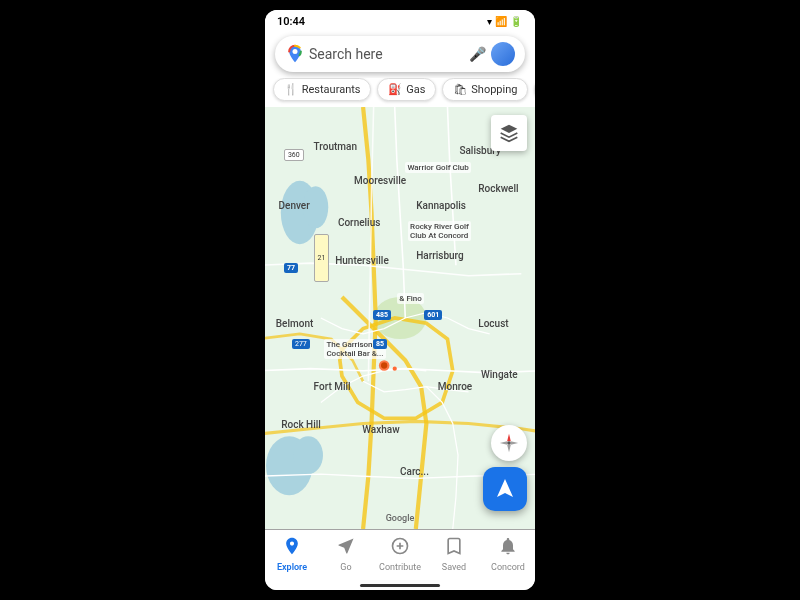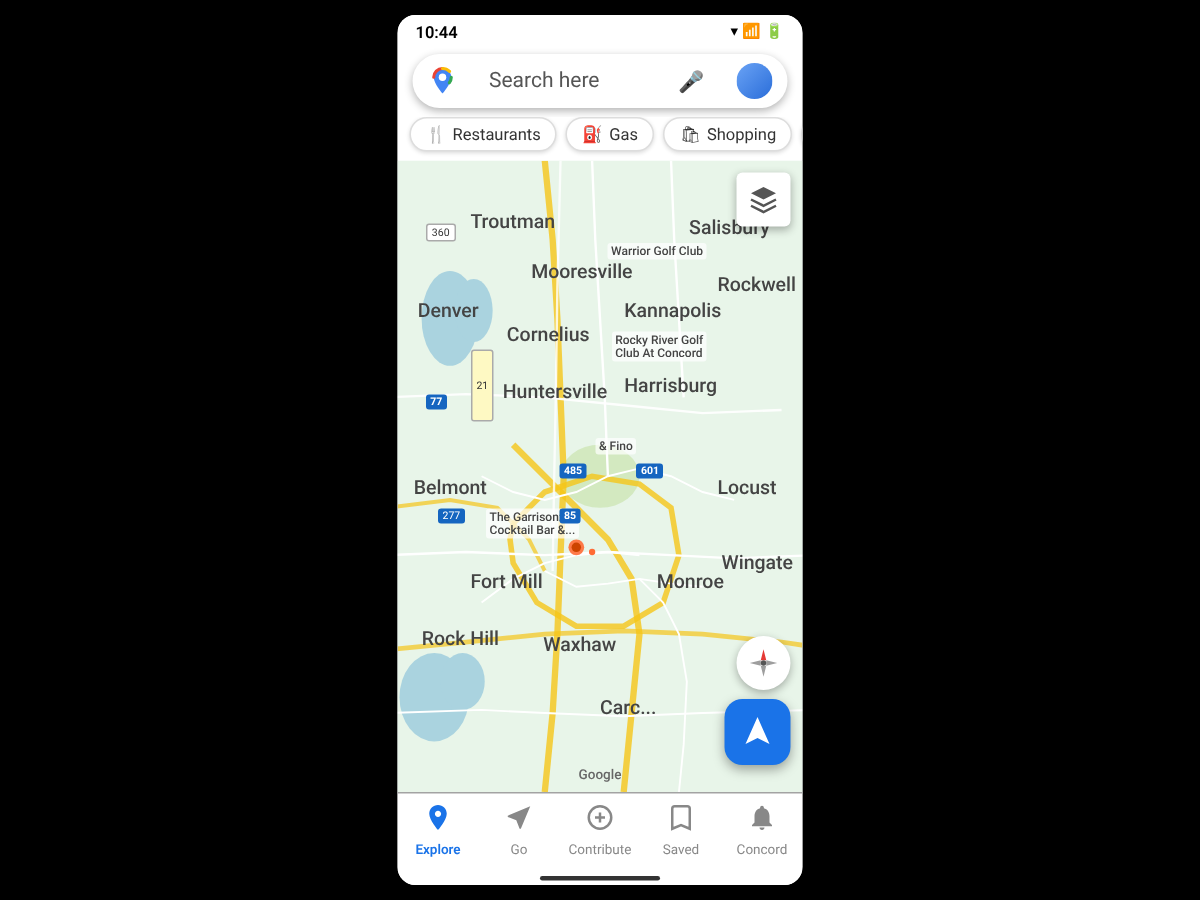--- a/index.html
+++ b/index.html
@@ -49,21 +49,21 @@
       padding: 4px 10px 6px 10px;
       z-index: 10;
     }
     .search-input-container {
       display: flex;
       align-items: center;
       background: #fff;
       border-radius: 24px;
       padding: 6px 10px;
       box-shadow: 0 2px 6px rgba(0,0,0,0.3);
-      gap: 21px;
+      gap: 4px;
     }
     .google-logo-icon {
       width: 20px;
       height: 20px;
       flex-shrink: 0;
     }
     .search-text {
       flex: 1;
       font-size: 14px;
       color: #555;
@@ -165,21 +165,21 @@
       display: flex;
       align-items: center;
       justify-content: center;
       box-shadow: 0 3px 8px rgba(0,0,0,0.35);
       font-size: 20px;
       color: #fff;
     }
     
     .map-label {
       position: absolute;
-      font-size: 13px;
+      font-size: 10px;
       color: #444;
       font-weight: 500;
       white-space: nowrap;
       pointer-events: none;
     }
     .map-label.business {
       font-size: 8px;
       color: #444;
       background: rgba(255,255,255,0.7);
       padding: 1px 2px;

